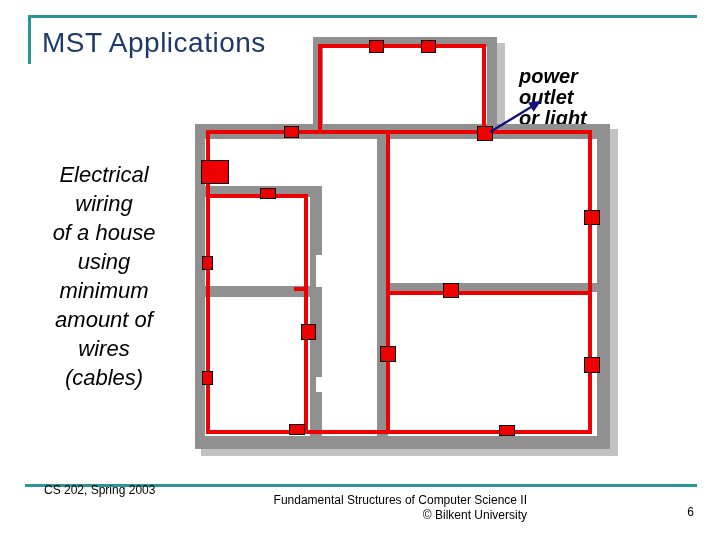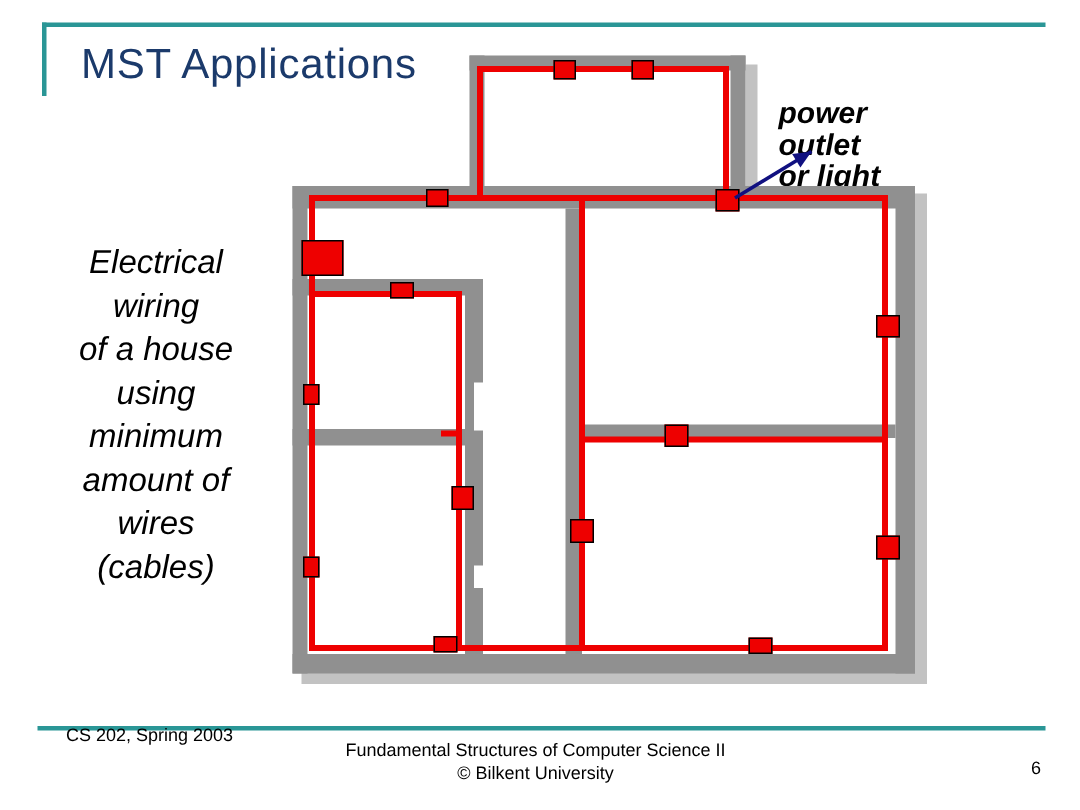--- a/index.html
+++ b/index.html
@@ -5,42 +5,42 @@
   html,body{margin:0;padding:0}
   body{
     width:720px;height:540px;position:relative;overflow:hidden;
     background:#ffffff;
     font-family:"Liberation Sans", sans-serif;
     color:var(--text);
   }
   .abs{position:absolute}
   .rule-top{left:28px;top:15px;width:669px;height:3px;background:var(--teal)}
   .rule-left{left:28px;top:15px;width:3px;height:49px;background:var(--teal)}
-  .slide-title{left:54px;top:27px;font-size:28px;letter-spacing:.5px;color:var(--title);white-space:nowrap}
+  .slide-title{left:42px;top:27px;font-size:28px;letter-spacing:.5px;color:var(--title);white-space:nowrap}
   .body-text{
     left:16px;top:160px;width:176px;text-align:center;
     font-style:italic;font-size:22px;line-height:29px;color:var(--text);
     white-space:pre-line;
   }
   .annotation{
     left:519px;top:66px;width:112px;text-align:left;
     font-weight:bold;font-style:italic;font-size:20px;line-height:21px;
     color:var(--text);white-space:pre-line;
   }
   .house-layer{left:0;top:0;width:720px;height:540px}
   .shape{position:absolute}
   .shadow{background:var(--shadow)}
   .wall{background:var(--wall)}
   .door{background:#ffffff}
   .wire{background:var(--wire)}
   .outlet{background:var(--wire);border:1px solid #000;box-sizing:border-box}
   .arrow-svg{left:0;top:0;width:720px;height:540px;pointer-events:none}
   .rule-footer{left:25px;top:484px;width:672px;height:3px;background:var(--teal)}
   .footer-left{left:44px;top:483px;font-size:12px}
-  .footer-center{left:187px;top:493px;width:340px;text-align:center;font-size:12px;line-height:15px;white-space:pre-line}
+  .footer-center{left:187px;top:493px;width:340px;text-align:right;font-size:12px;line-height:15px;white-space:pre-line}
   .footer-right{left:670px;top:505px;width:24px;text-align:right;font-size:12px}
 </style>
 </head>
 <body>
 
 <div class="abs rule-top"></div>
 <div class="abs rule-left"></div>
 <div class="abs slide-title">MST Applications</div>
 
 <div class="abs body-text">Electrical

